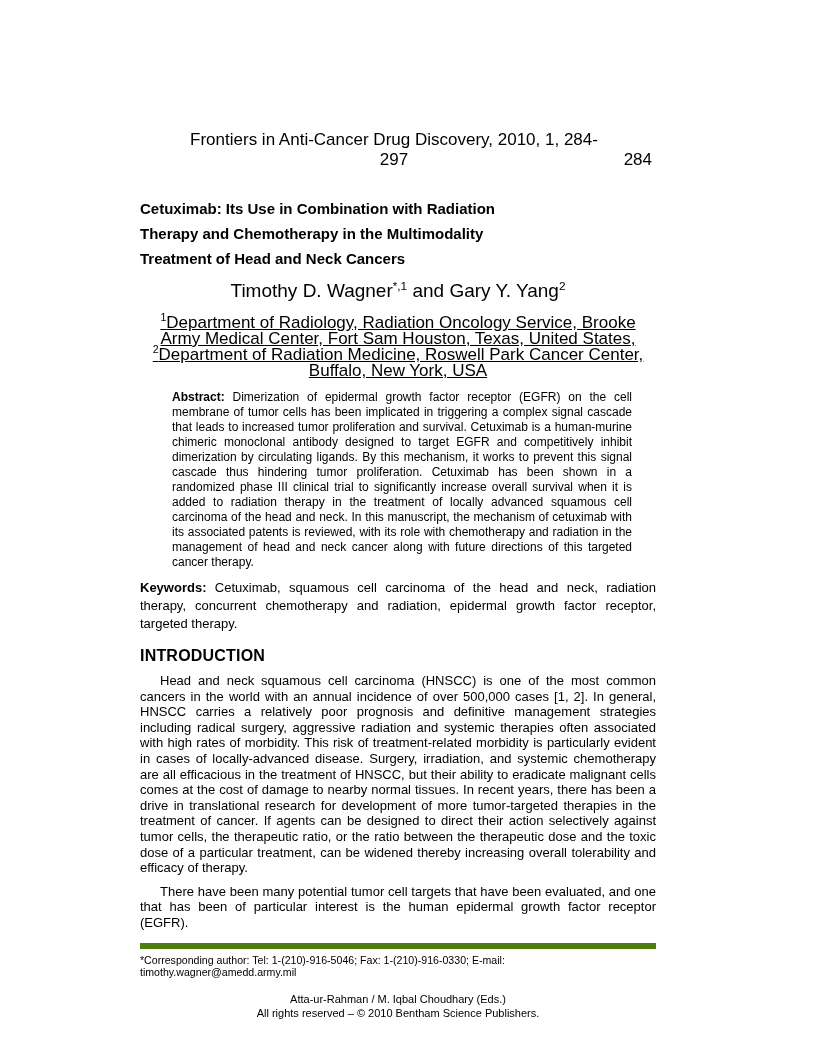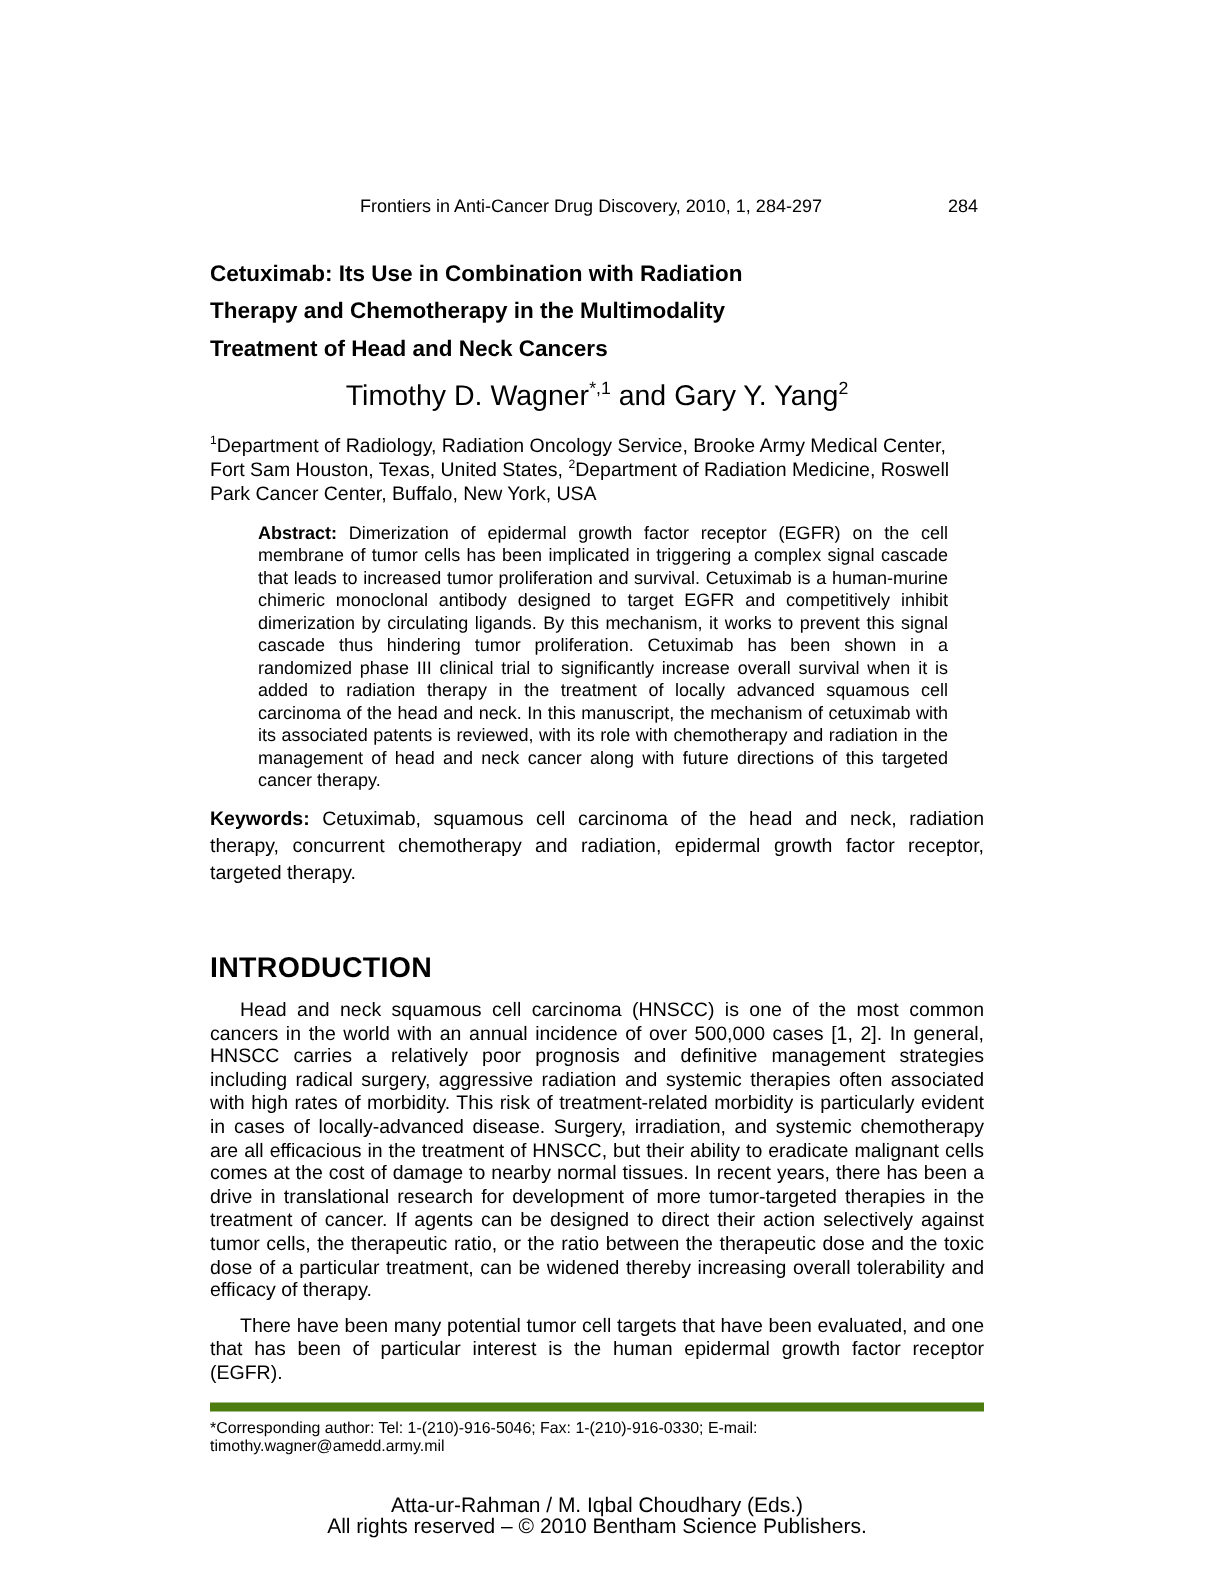--- a/index.html
+++ b/index.html
@@ -14,84 +14,86 @@
   }
   .page-column {
     position: absolute;
     left: 140px;
     top: 130px;
     width: 516px;
   }
   .running-header {
     display: flex;
     justify-content: space-between;
-    align-items: flex-start;
-    font-size: 12px;
+    align-items: flex-end;
+    font-size: 17px;
     padding: 0 4px 0 36px;
   }
   .running-header .journal { flex: 1; text-align: center; }
   .running-header .pagenum { width: 40px; text-align: right; }
   .article-title {
     margin-top: 26px;
     text-align: left;
     font-weight: bold;
     font-size: 15px;
     line-height: 25px;
   }
   .article-title .title-line { display: block; white-space: nowrap; }
   .authors {
     margin-top: 9px;
     text-align: center;
     font-size: 19px;
   }
   sup { font-size: 0.62em; vertical-align: super; line-height: 0; }
   .affiliation {
     margin-top: 13px;
-    font-size: 13px;
+    text-align: center;
+    font-size: 17px;
     line-height: 16px;
+    text-decoration: underline;
   }
   .abstract {
     margin-top: 11px;
     margin-left: 32px;
     margin-right: 24px;
     font-size: 12px;
     line-height: 15px;
     text-align: justify;
   }
   .abstract .label { font-weight: bold; }
   .keywords {
     margin-top: 9px;
     font-size: 13px;
     line-height: 18px;
     text-align: justify;
   }
   .keywords .label { font-weight: bold; }
   .section-heading {
-    margin-top: 44px;
-    font-size: 19px;
+    margin-top: 14px;
+    font-size: 16px;
     font-weight: bold;
     letter-spacing: 0.2px;
   }
   .body-paragraph {
     margin-top: 8px;
     font-size: 13px;
     line-height: 15.6px;
     text-align: justify;
     text-indent: 20px;
   }
   .footnote-block {
     margin-top: 12px;
     border-top: 6px solid #4d7c0f;
     padding-top: 5px;
     font-size: 10.6px;
   }
   .page-footer {
-    margin-top: 26px;
+    margin-top: 14px;
     text-align: center;
-    font-size: 14px;
+    font-size: 11px;
     line-height: 14.5px;
   }
 </style>
 </head>
 <body>
 
 <div class="page-column">
 
   <div class="running-header">
     <span class="journal">Frontiers in Anti-Cancer Drug Discovery, 2010, 1, 284-297</span>

